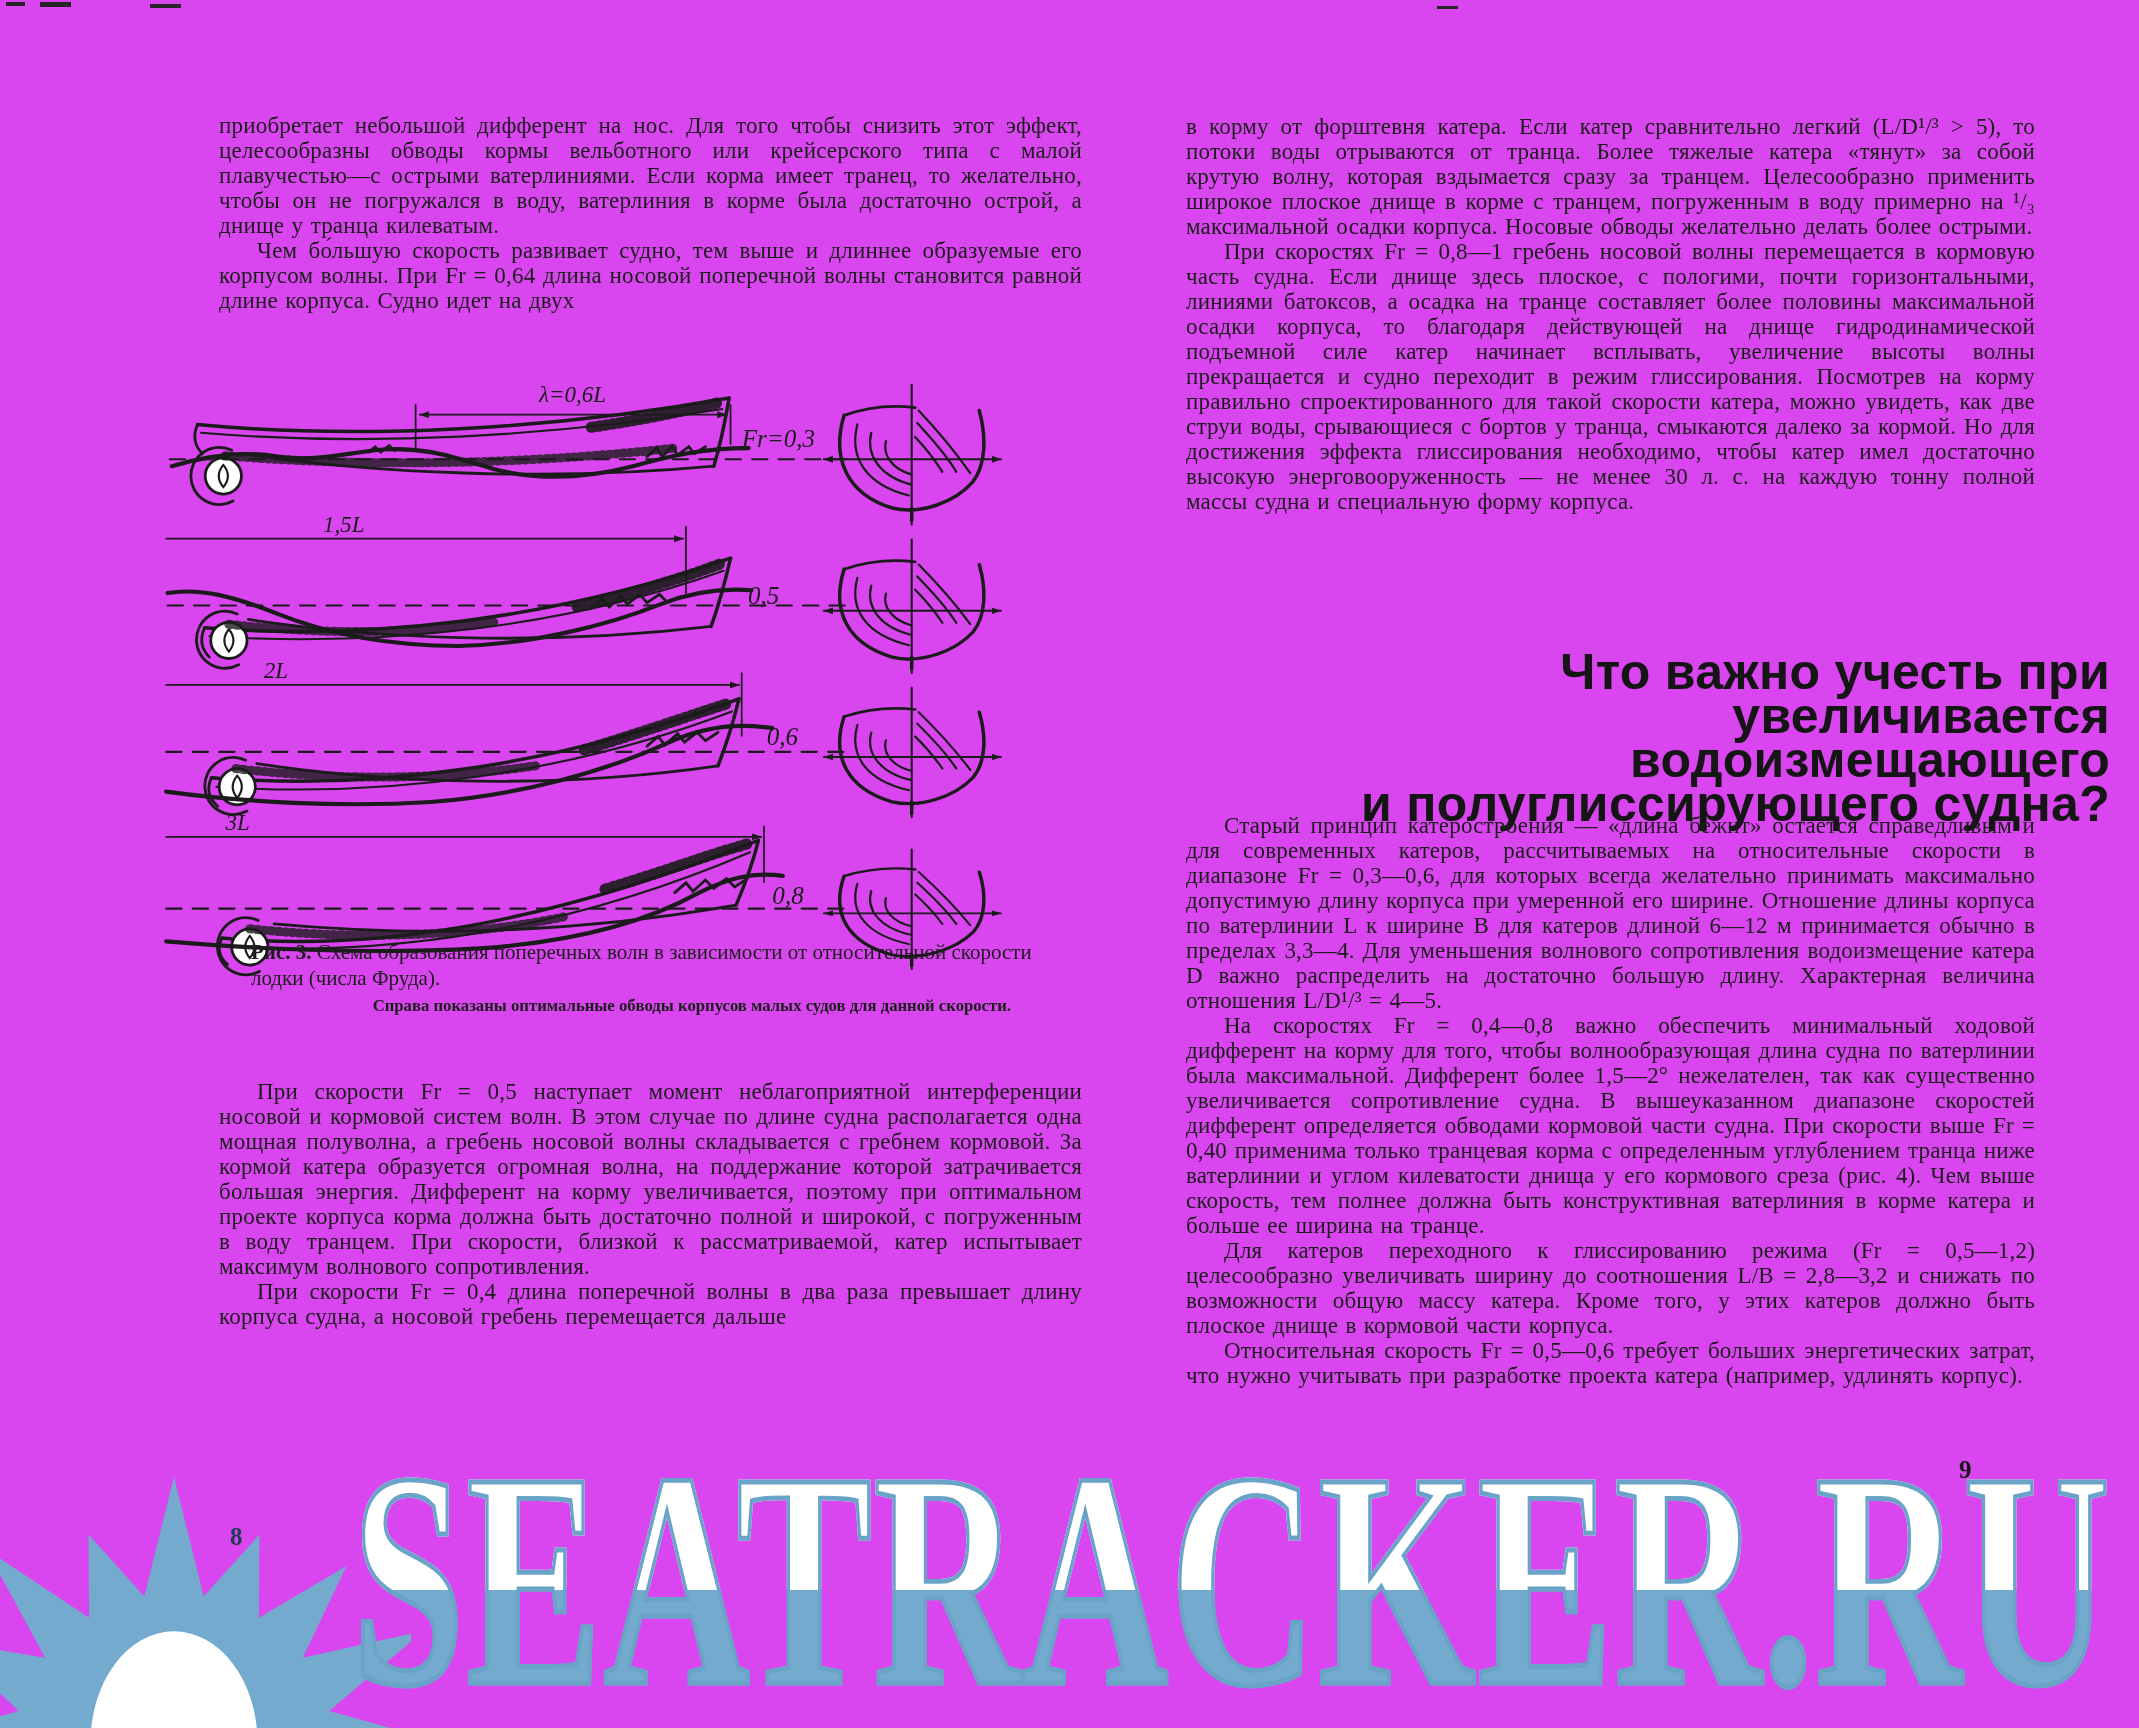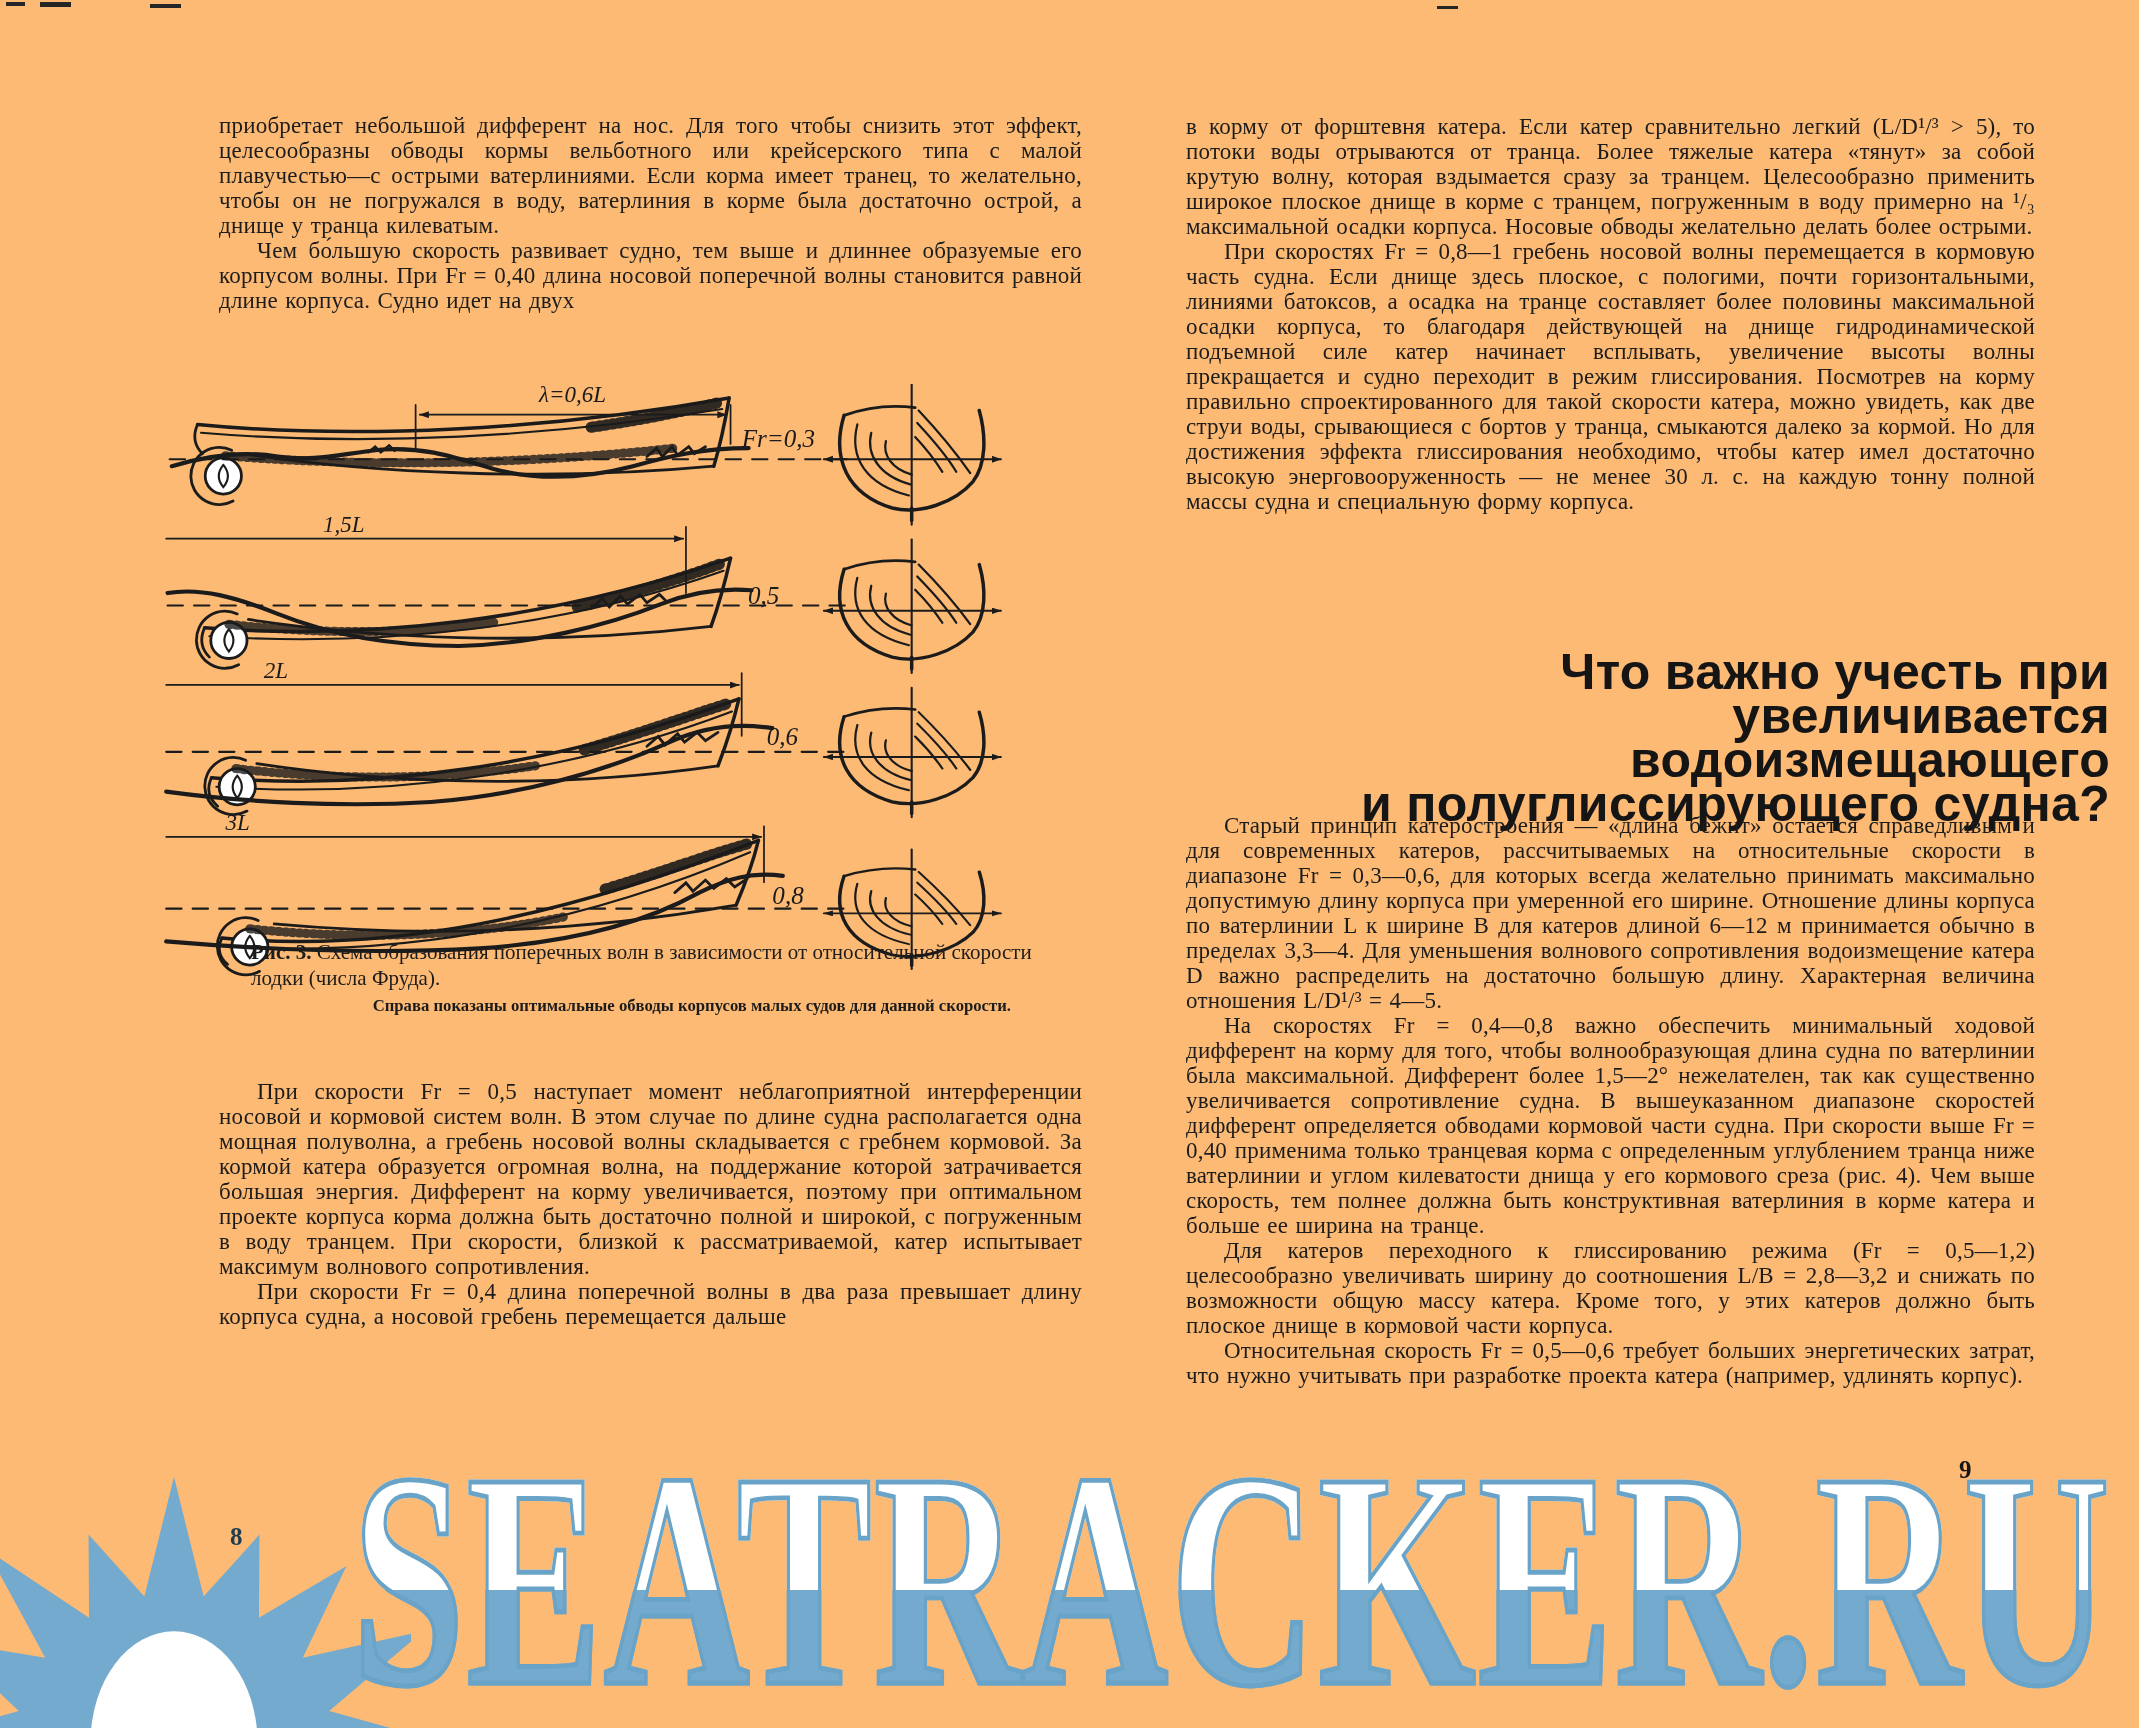--- a/index.html
+++ b/index.html
@@ -1,16 +1,16 @@
 <!DOCTYPE html>
 <html style="font-size:11px"><head>
 <meta charset="utf-8">
 <style>
   html,body{margin:0;padding:0;background:#e8e8e8;}
-  .page{position:relative;width:2140px;height:1729px;background:#fdba74;overflow:hidden;
+  .page{position:relative;width:2140px;height:1729px;background:#d946ef;overflow:hidden;
         font-family:"Liberation Serif",serif;color:#1c1c1c;}
   .scan-dash{position:absolute;background:#262626;}
 
   .col{position:absolute;text-align:justify;font-size:23px;line-height:25px;
        letter-spacing:0.2px;word-spacing:1.4px;}
   .col p{margin:0;}
   .col p.ind{text-indent:38px;}
 
   .caption{position:absolute;left:251px;top:939px;width:801px;text-align:left;
            font-size:21px;line-height:26px;}
@@ -41,21 +41,21 @@
 
 <div class="page">
 
   <div class="scan-dash" style="left:5.6px;top:2.1px;width:19.5px;height:4.2px"></div>
   <div class="scan-dash" style="left:40px;top:2.1px;width:31px;height:4.9px"></div>
   <div class="scan-dash" style="left:150px;top:4.2px;width:31px;height:4.2px"></div>
   <div class="scan-dash" style="left:1437px;top:5.6px;width:21px;height:3.5px"></div>
 
   <div class="col" style="left:219px;top:113px;width:863px">
     <p>приобретает небольшой дифферент на нос. Для того чтобы снизить этот эффект, целесообразны обводы кормы вельботного или крейсерского типа с малой плавучестью—с острыми ватерлиниями. Если корма имеет транец, то желательно, чтобы он не погружался в воду, ватерлиния в корме была достаточно острой, а днище у транца килеватым.</p>
-    <p class="ind">Чем бо́льшую скорость развивает судно, тем выше и длиннее образуемые его корпусом волны. При Fr = 0,40 длина носовой поперечной волны становится равной длине корпуса. Судно идет на двух</p>
+    <p class="ind">Чем бо́льшую скорость развивает судно, тем выше и длиннее образуемые его корпусом волны. При Fr = 0,64 длина носовой поперечной волны становится равной длине корпуса. Судно идет на двух</p>
   </div>
 
   <div class="figure">
     <svg width="948" height="595" viewBox="0 0 1360 854" fill="none" stroke="#1b1b1b" stroke-linecap="round">
       <defs>
         <marker id="ah" markerWidth="16" markerHeight="12" refX="13" refY="5" orient="auto-start-reverse" markerUnits="userSpaceOnUse">
           <path d="M0,0 L14,5 L0,10 z" fill="#1b1b1b" stroke="none"></path>
         </marker>
         <g id="sect">
           <line x1="0" y1="-100" x2="0" y2="102" stroke-width="3"></line>

